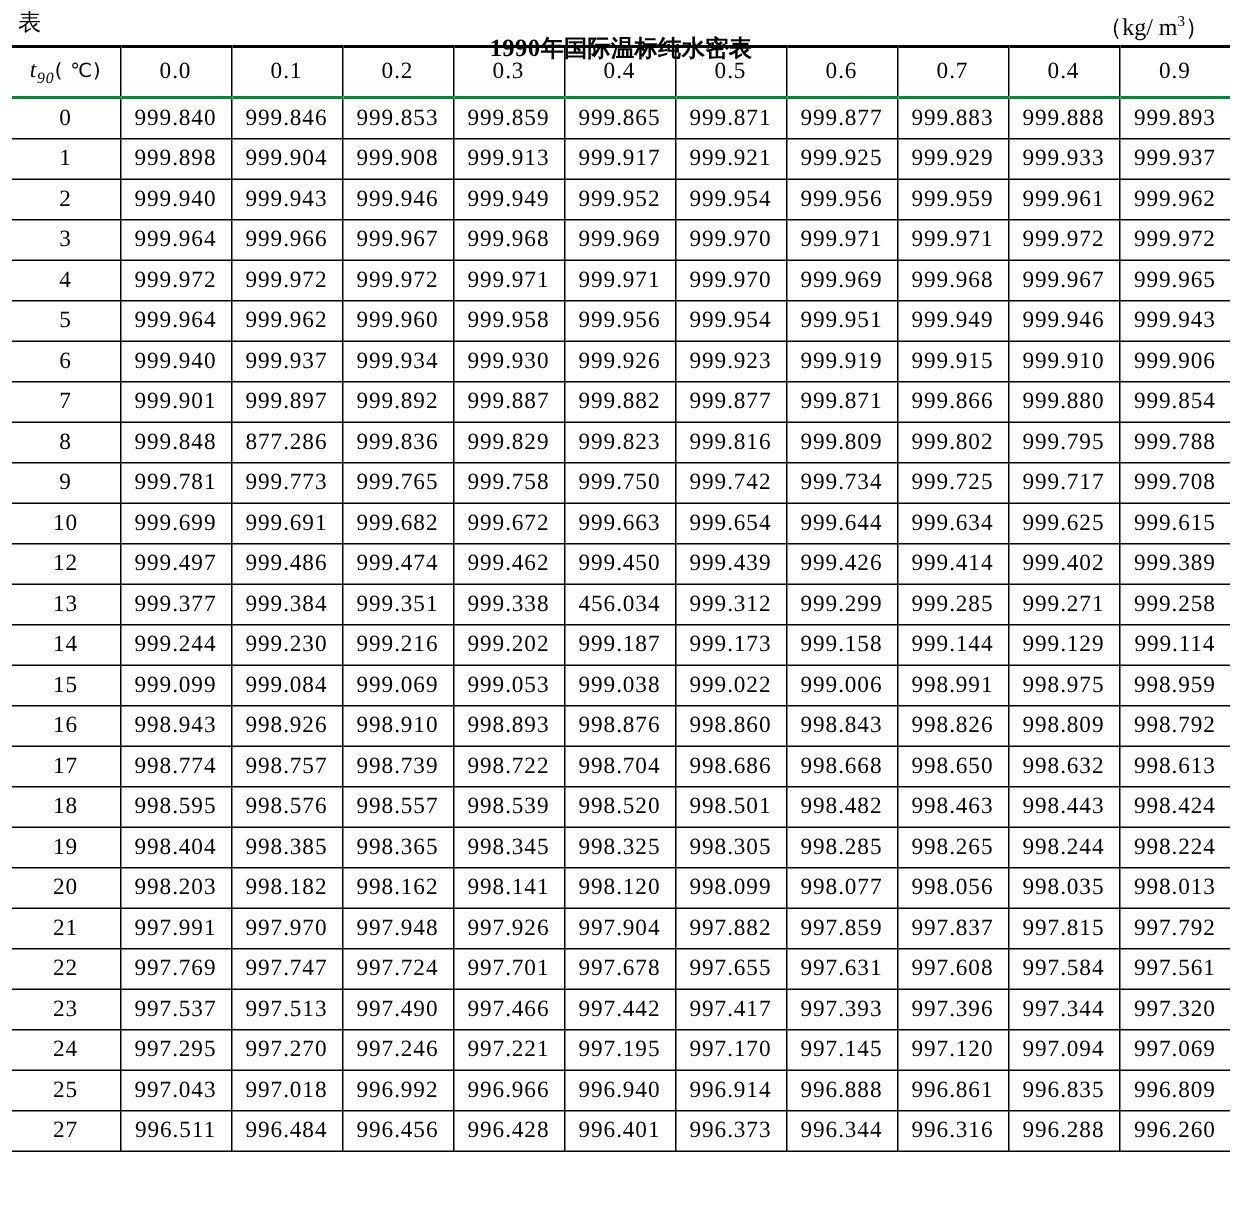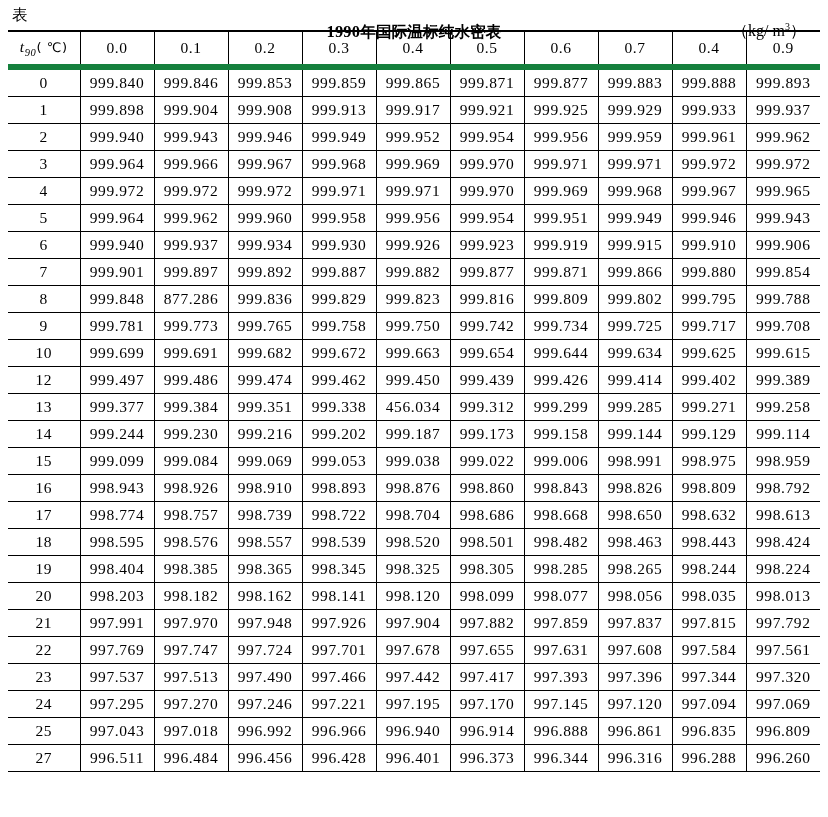--- a/index.html
+++ b/index.html
@@ -52,21 +52,21 @@
     font-weight: bold;
   }
   .caption-title .t-cjk {
     font-family: "DejaVu Sans", "Liberation Sans", sans-serif;
     font-weight: bold;
     font-size: 15.5px;
   }
   .caption-units {
     position: absolute;
     right: 14px;
-    top: 12px;
+    top: 0;
     font-size: 16px;
     white-space: nowrap;
   }
   .caption-units sup {
     font-size: 10px;
     vertical-align: super;
   }
 
   
   table.density {
@@ -96,21 +96,21 @@
     border-left: none;
   }
   table.density tr > td:last-child,
   table.density tr > th:last-child {
     border-right: none;
   }
 
   
   table.density thead tr th {
     border-top: 2.5px solid #000;
-    border-bottom: 6px solid #15803d;
+    border-bottom: 2px solid #15803d;
     height: 32px;
   }
 
   col.c-temp { width: 72px; }
   col.c-val  { width: 74px; }
 
   th.temp-head {
     text-align: center;
     font-size: 15px;
   }

